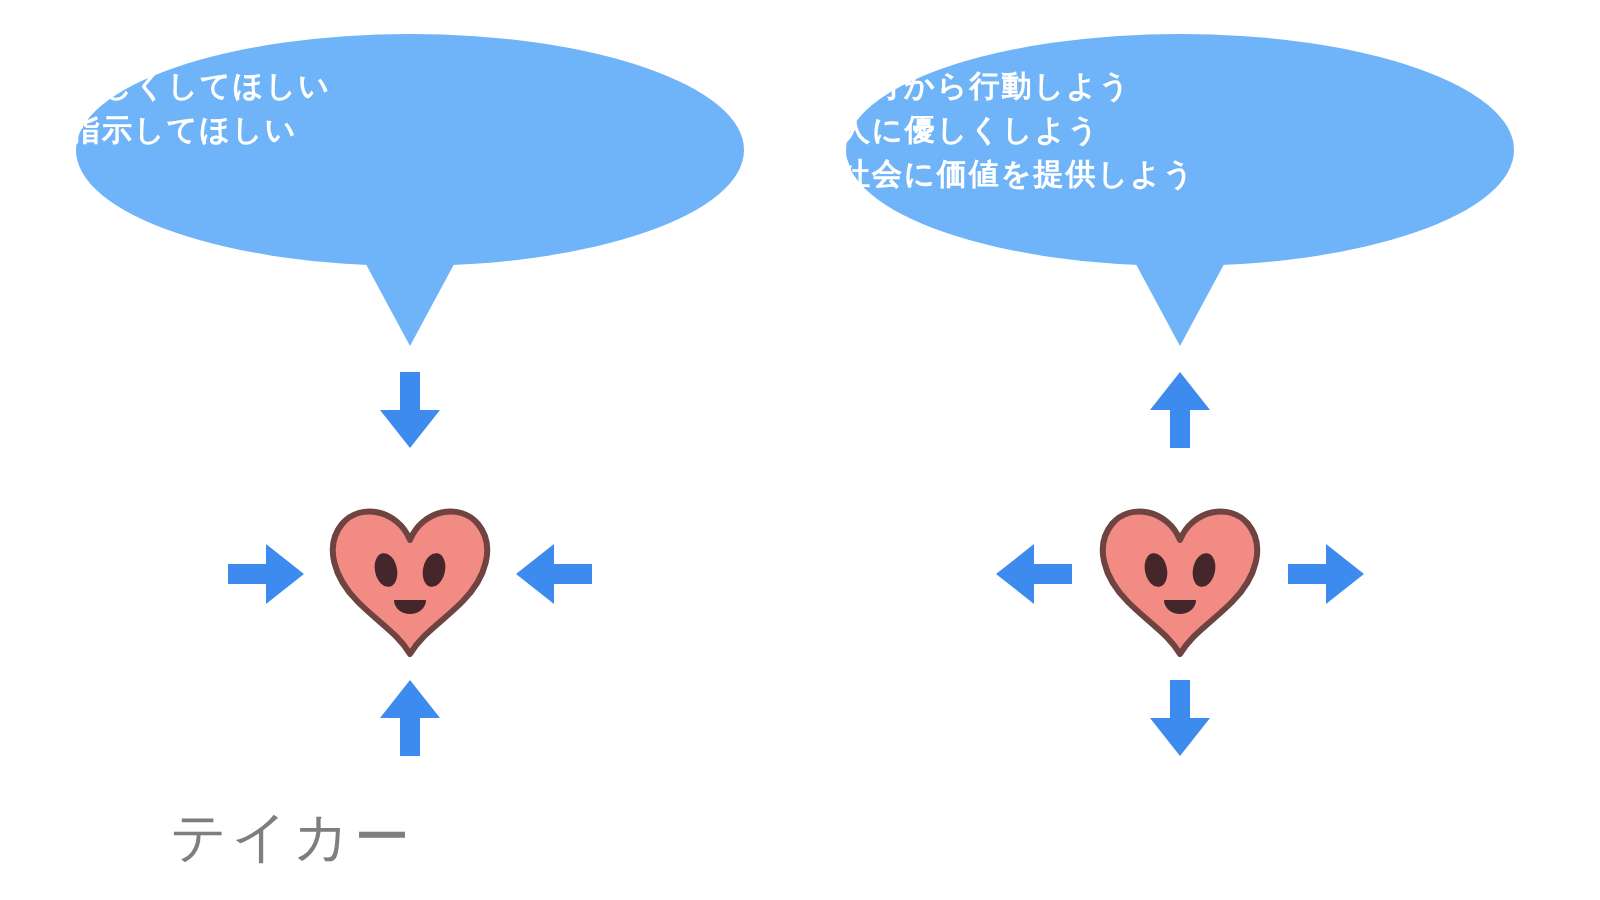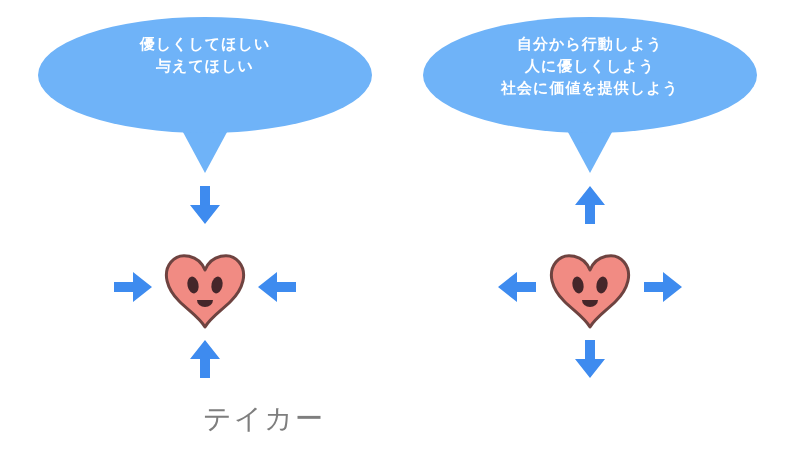--- a/index.html
+++ b/index.html
@@ -16,21 +16,20 @@
     font-family: "Liberation Sans", sans-serif;
   }
 
   
   .bubble-svg { position: absolute; }
   .bubble-shape { fill: var(--bubble-fill, #6FB3F8); }
   .bubble-text {
     position: absolute;
     top: 33px;
     width: 340px;
-    text-align: center;
     color: var(--bubble-text, #ffffff);
     font-size: 15px;
     font-weight: bold;
     line-height: 22px;
     letter-spacing: 1px;
   }
 
   
   .arrow-svg { position: absolute; }
   .arrow-shape { fill: var(--arrow-color, #3E8BEF); }
@@ -42,39 +41,39 @@
     stroke: var(--heart-stroke, #6E4340);
     stroke-width: 3;
     stroke-linejoin: round;
   }
   .face { fill: var(--face-color, #45262A); }
 
   
   .role-label {
     position: absolute;
     width: 240px;
-    text-align: right;
+    text-align: left;
     color: var(--label-color, #7E7E7E);
     font-size: 28px;
     letter-spacing: 2px;
   }
 </style>
 </head>
 <body>
 
 <div class="canvas">
 
   <svg class="bubble-svg" style="left:35px; top:15px;" width="340" height="162" viewBox="0 0 340 162">
     <polygon class="bubble-shape" points="142,106 198,106 170,158"></polygon>
     <ellipse class="bubble-shape" cx="170" cy="60" rx="167" ry="58"></ellipse>
   </svg>
 
   <div class="bubble-text" style="left:35px;">
     <div>優しくしてほしい</div>
-    <div>与えてほしい</div>
+    <div>指示してほしい</div>
   </div>
 
   <svg class="arrow-svg" style="left:186px; top:190px; transform:rotate(90deg);" width="38" height="30" viewBox="0 0 38 30">
     <path class="arrow-shape" d="M0,10 L19,10 L19,0 L38,15 L19,30 L19,20 L0,20 Z"></path>
   </svg>
   <svg class="arrow-svg" style="left:114px; top:272px;" width="38" height="30" viewBox="0 0 38 30">
     <path class="arrow-shape" d="M0,10 L19,10 L19,0 L38,15 L19,30 L19,20 L0,20 Z"></path>
   </svg>
   <svg class="arrow-svg" style="left:258px; top:272px; transform:rotate(180deg);" width="38" height="30" viewBox="0 0 38 30">
     <path class="arrow-shape" d="M0,10 L19,10 L19,0 L38,15 L19,30 L19,20 L0,20 Z"></path>

